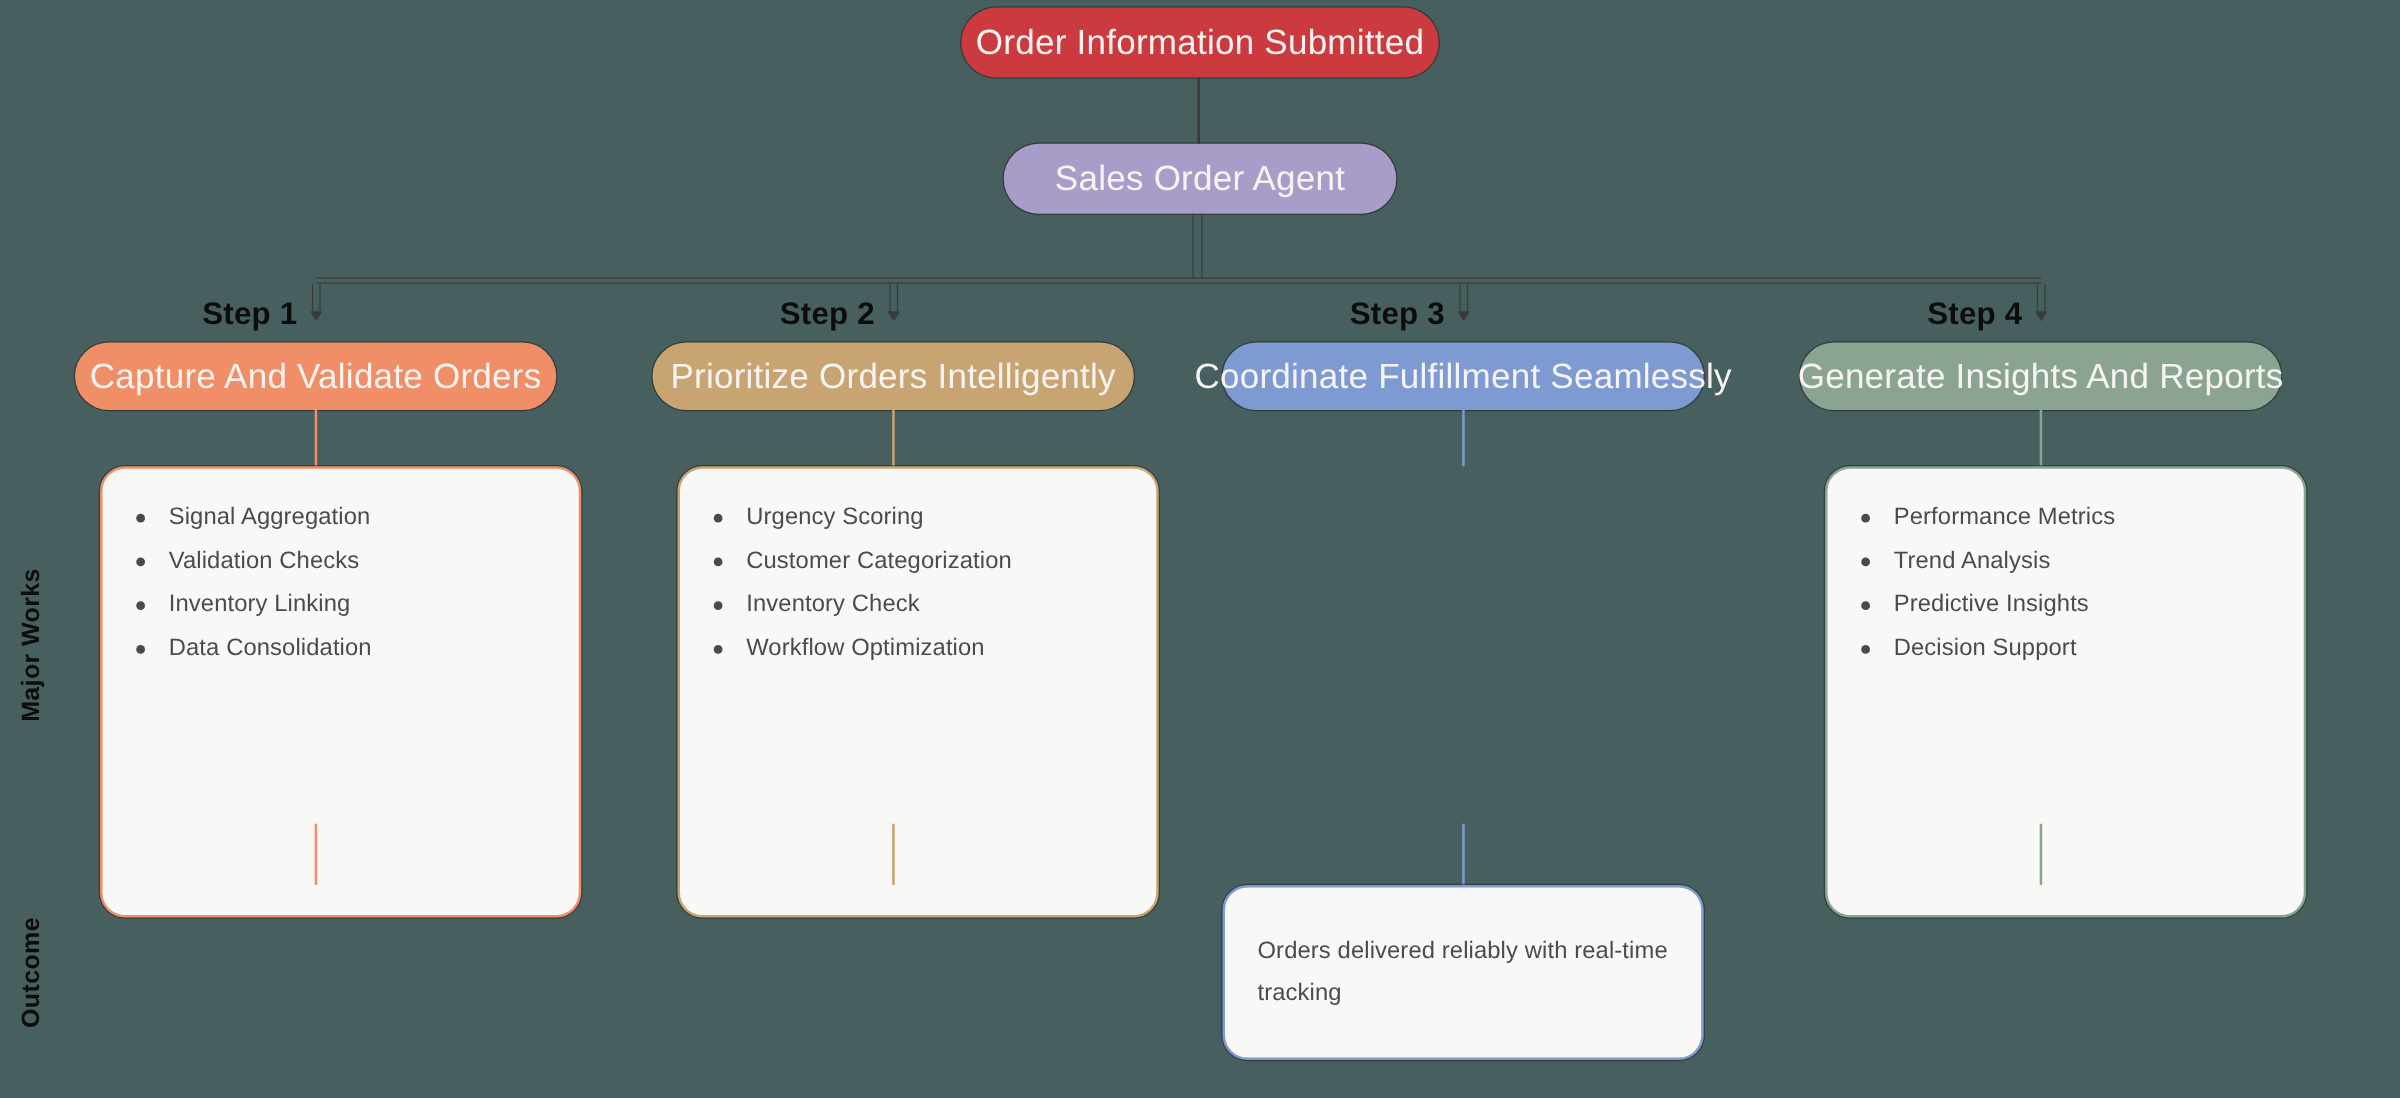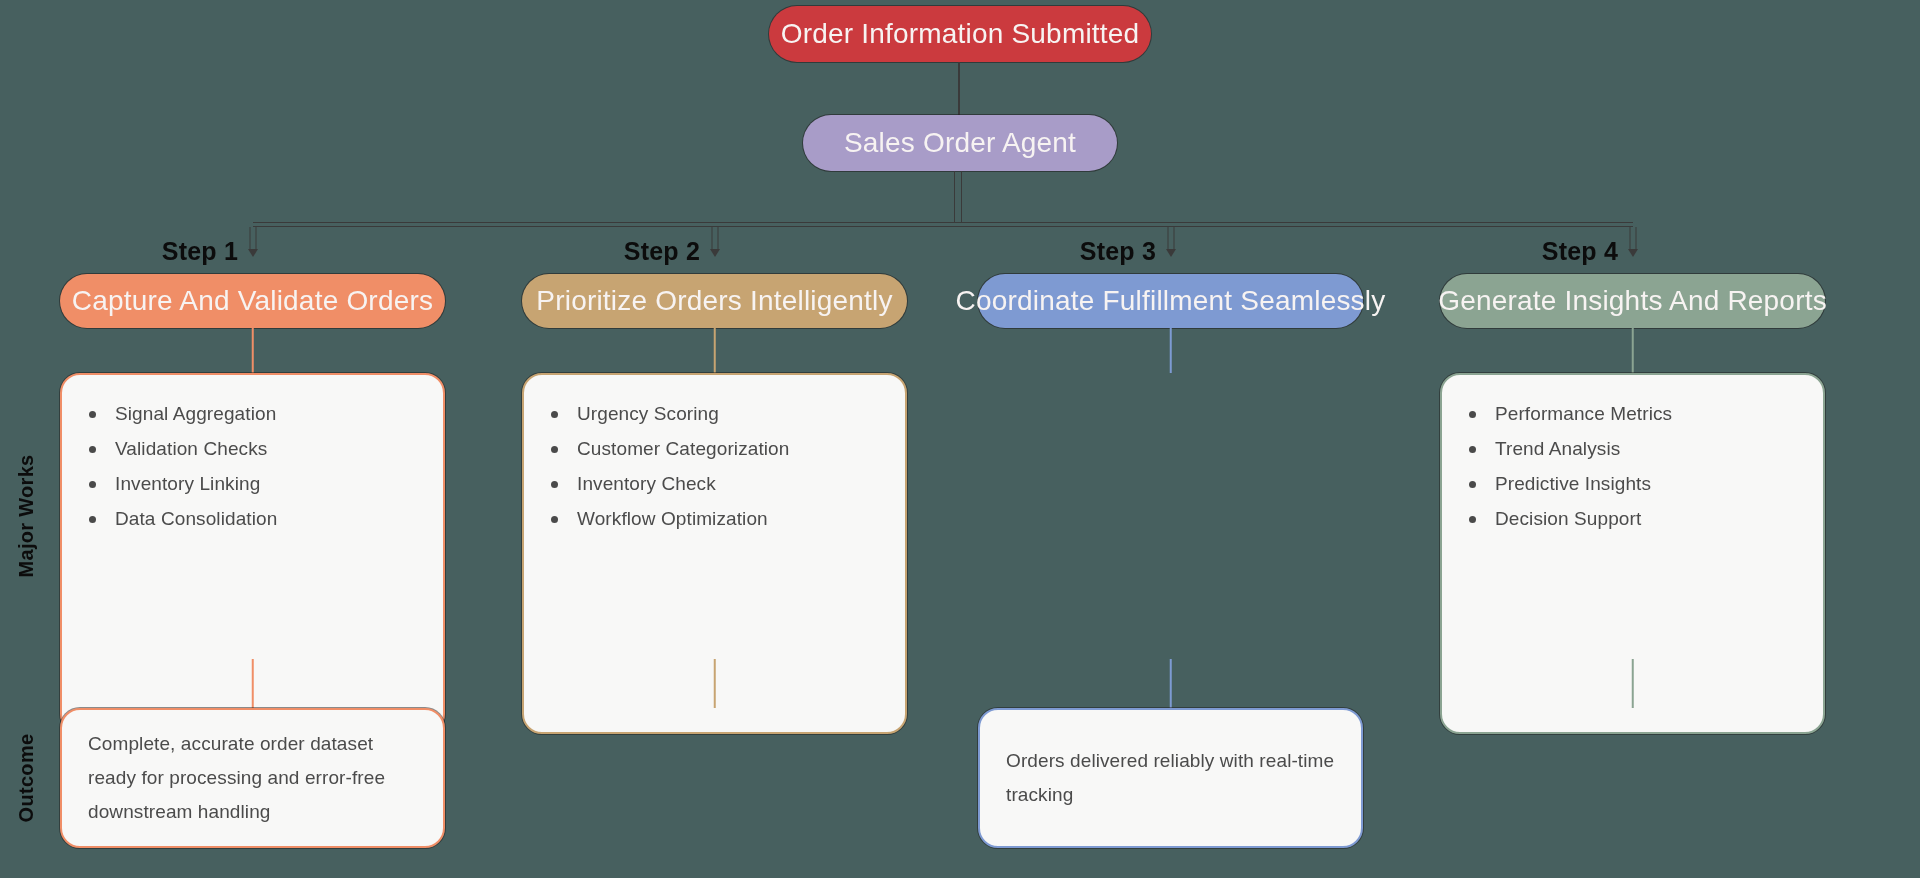--- a/index.html
+++ b/index.html
@@ -85,21 +85,21 @@
   .conn-b { top: 659px; height: 49px; }
 
   .card {
     position: absolute; left: 0; width: 385px;
     background: #f8f8f7;
     border: 2px solid var(--accent, #888);
     border-radius: 20px;
     box-sizing: border-box;
     box-shadow: 0 0 0 1px rgba(30,30,30,0.5);
   }
-  .works-box { top: 373px; height: 361px; }
+  .works-box { top: 373px; height: 361px; margin-left: 20px; }
   .outcome-box { top: 708px; height: 140px; display: flex; align-items: center; }
 
   .works-list {
     list-style: none; margin: 0; padding: 28px 18px 0 27px;
   }
   .works-list li {
     display: flex; align-items: center;
     margin-bottom: 13px;
     font-size: 19px; color: #4b4b4b; line-height: 22px;
     letter-spacing: 0.1px;
@@ -160,23 +160,20 @@
             <span class="bullet-dot"></span>
             <span>Inventory Linking</span>
           </li>
         <li>
             <span class="bullet-dot"></span>
             <span>Data Consolidation</span>
           </li>
       </ul>
     </div>
     <div class="conn conn-b"></div>
-    <div class="card outcome-box">
-      <p class="outcome-text">Complete, accurate order dataset ready for processing and error-free downstream handling</p>
-    </div>
   </div>
 
   <div class="col col-2" style="--accent: #c7a472;">
     <div class="step-label">Step 2</div>
     <div class="stub-double"></div>
     <div class="arrow-down"></div>
     <div class="pill step-pill">Prioritize Orders Intelligently</div>
     <div class="conn conn-a"></div>
     <div class="card works-box">
       <ul class="works-list">

